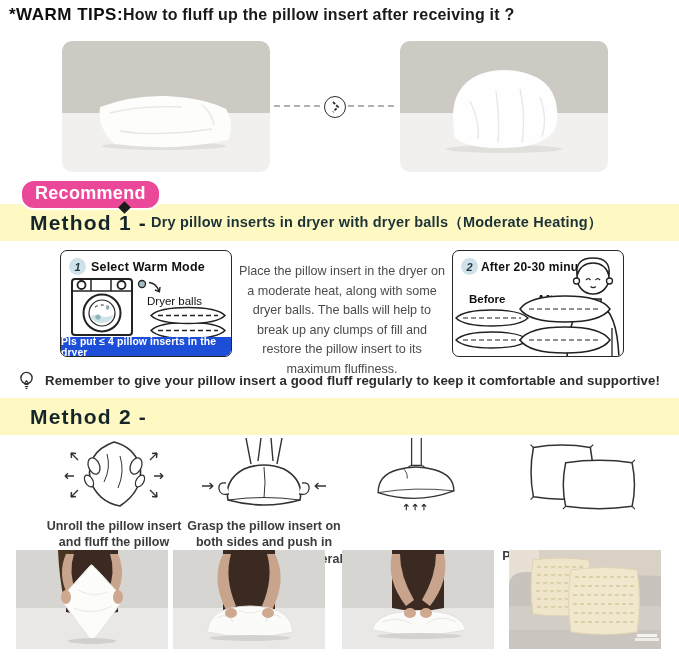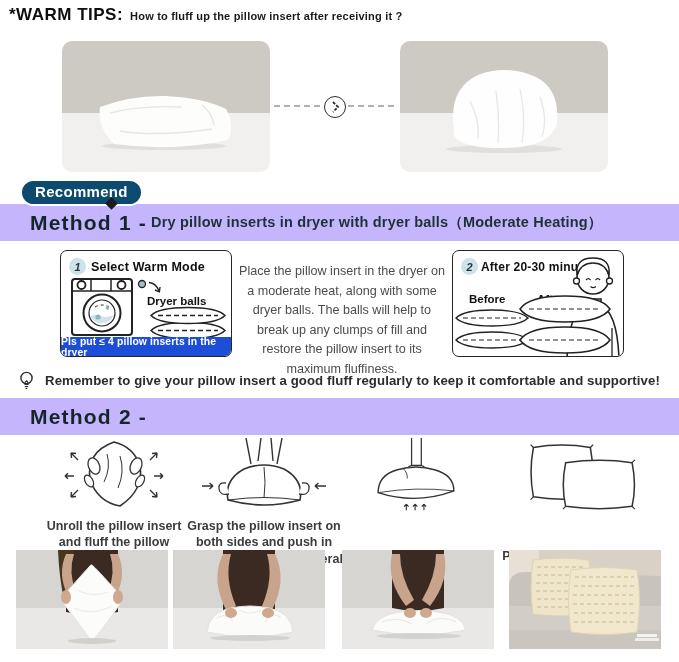--- a/index.html
+++ b/index.html
@@ -1,52 +1,52 @@
 <!DOCTYPE html>
 <html><head>
 <meta charset="utf-8">
 <style>
   html,body{margin:0;padding:0;background:#fff;}
   .page{position:relative;width:679px;height:662px;background:#fff;overflow:hidden;
         font-family:"Liberation Sans", sans-serif;color:#111;}
   
   .title{position:absolute;left:9px;top:5px;white-space:nowrap;}
   .title .pre{font-size:17px;font-weight:800;letter-spacing:.5px;color:#0e0e0e;}
-  .title .txt{font-size:11px;font-weight:600;letter-spacing:.2px;color:#1a1a1a;margin-left:7px;}
+  .title .txt{font-size:16px;font-weight:600;letter-spacing:.2px;color:#1a1a1a;}
   
   .hero-photo{position:absolute;top:41px;width:208px;height:131px;border-radius:10px;overflow:hidden;}
   .hero-photo.left{left:62px;} .hero-photo.right{left:400px;}
   .dash{position:absolute;border-top:2px dashed #b3b1ae;width:46px;height:0;}
   .chev-circle{position:absolute;left:324px;top:96px;width:20px;height:20px;border:1.6px solid #2c2c2c;
                border-radius:50%;background:#fff;}
   
-  .badge{position:absolute;left:20px;top:179px;z-index:5;background:#0c4a6e;color:#fff;
-         border:2px solid #fff;border-radius:14px;padding:2px 13px 4px;font-size:15px;
+  .badge{position:absolute;left:20px;top:179px;z-index:5;background:#ec4899;color:#fff;
+         border:2px solid #fff;border-radius:14px;padding:2px 13px 4px;font-size:18px;
          font-weight:800;letter-spacing:.3px;}
   .badge .tail{position:absolute;left:72%;bottom:-4px;width:9px;height:9px;background:#1c1c1a;
                transform:rotate(45deg);z-index:-1;}
   
-  .band{position:absolute;left:0;width:679px;height:37px;background:#c4b5fd;display:flex;
+  .band{position:absolute;left:0;width:679px;height:37px;background:#fef9c3;display:flex;
         align-items:center;padding-left:30px;box-sizing:border-box;}
   .band.m1{top:204px;} .band.m2{top:398px;gap:42px;}
   .band .mname{font-size:21px;font-weight:800;letter-spacing:1.2px;color:#15262b;}
   .band .mdesc{font-size:14.5px;font-weight:600;letter-spacing:.2px;color:#1d3237;margin-left:4px;}
   
   .ibox{position:absolute;top:250px;width:172px;height:107px;border:1.6px solid #262626;
         border-radius:7px;background:#fff;box-sizing:border-box;overflow:hidden;}
   .ibox.b1{left:60px;} .ibox.b2{left:452px;}
   .step-circle{position:absolute;left:8px;top:7px;width:17px;height:17px;border-radius:50%;
                background:#cfe2ea;font-size:11px;font-style:italic;font-weight:600;color:#243a40;
                display:flex;align-items:center;justify-content:center;}
   .box-title{position:absolute;left:30px;top:9px;font-size:12.5px;font-weight:800;letter-spacing:.2px;color:#0f0f0f;}
   .b2 .box-title{left:28px;font-size:12px;}
   .banner{position:absolute;left:0;right:0;bottom:0;height:19px;background:#1d4ed8;color:#fff;
           font-size:10.4px;font-weight:700;display:flex;align-items:center;justify-content:center;
           letter-spacing:.1px;}
-  .lbl-dryerballs{position:absolute;left:86px;top:44px;font-size:11.5px;font-weight:700;color:#111;text-align:right;}
+  .lbl-dryerballs{position:absolute;left:86px;top:44px;font-size:11.5px;font-weight:400;color:#111;text-align:right;}
   .lbl-before{position:absolute;left:16px;top:42px;font-size:11.5px;font-weight:800;color:#111;}
   .lbl-after{position:absolute;left:84px;top:42px;font-size:11.5px;font-weight:800;color:#111;}
   
   .m1-par{position:absolute;left:236px;top:262px;width:212px;font-size:12.6px;line-height:1.55;
           text-align:center;color:#4c4c4c;font-weight:500;}
   
   .tip{position:absolute;left:0;top:371px;width:679px;display:flex;align-items:center;
        justify-content:center;gap:11px;}
   .tip .tip-text{font-size:13.2px;color:#2c2c2c;font-weight:600;letter-spacing:.1px;}
   

